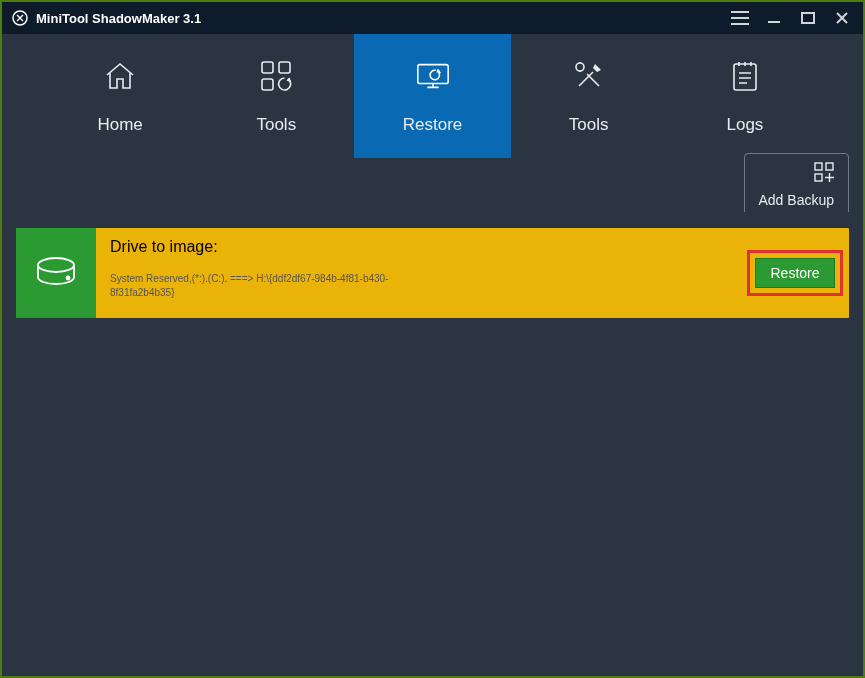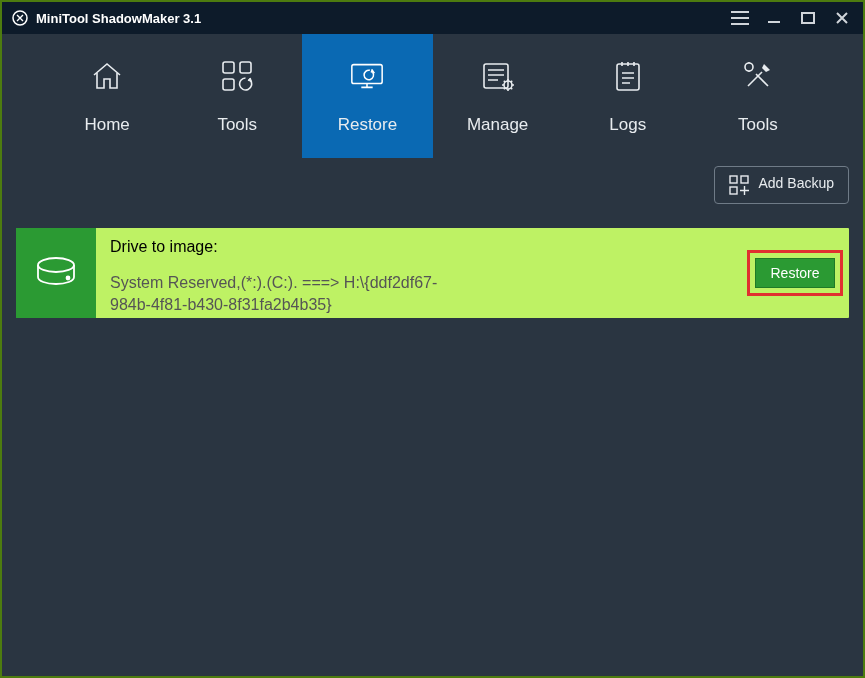--- a/index.html
+++ b/index.html
@@ -13,29 +13,29 @@
     .titlebar .ctrl { width: 34px; height: 32px; display: flex; align-items: center; justify-content: center; cursor: pointer; color: #d0d5da; }
 
     
     .nav { height: 124px; background: #2a3541; display: flex; padding: 0 40px; }
     .nav-item { flex: 1; display: flex; flex-direction: column; align-items: center; justify-content: center; color: #e8ecef; font-size: 17px; cursor: pointer; gap: 21px; }
     .nav-item.active { background: #0a69b3; }
     .nav-icon { width: 36px; height: 36px; display: flex; align-items: center; justify-content: center; }
 
     
     .toolbar { height: 54px; display: flex; align-items: center; justify-content: flex-end; padding: 0 14px; background: #2a3541; }
-    .add-backup { border: 1px solid #6f7b87; border-radius: 4px; color: #e8ecef; display: flex; align-items: flex-start; gap: 10px; padding: 8px 14px; font-size: 14px; cursor: pointer; background: transparent; }
+    .add-backup { border: 1px solid #6f7b87; border-radius: 4px; color: #e8ecef; display: flex; align-items: flex-end; gap: 10px; padding: 8px 14px; font-size: 14px; cursor: pointer; background: transparent; flex-direction: column; }
 
     
     .content { flex: 1; background: #2a3541; padding: 16px 14px; }
-    .card { display: flex; background: #bef264; height: 90px; border-radius: 1px; }
+    .card { display: flex; background: #eab308; height: 90px; border-radius: 1px; }
     .card-left { width: 80px; background: #2b9a33; display: flex; align-items: center; justify-content: center; }
     .card-body { flex: 1; padding: 10px 14px; color: #222; }
     .card-title { font-size: 16px; color: #000; margin-bottom: 8px; }
-    .card-detail { font-size: 16px; color: #555; max-width: 330px; line-height: 1.4; margin-top: 16px; }
+    .card-detail { font-size: 10px; color: #555; max-width: 330px; line-height: 1.4; margin-top: 16px; }
     .card-right { width: 100px; display: flex; align-items: center; justify-content: center; padding-right: 8px; }
     .restore-wrap { border: 3px solid #e03030; padding: 5px; }
     .restore-btn { background: #2b9a33; color: #fff; border: 1px solid #1f7a27; padding: 6px 14px; font-size: 14px; cursor: pointer; }
 
     svg { display: block; }
   </style>
 </head>
 <body>
 
 <div class="app">
@@ -102,54 +102,43 @@
         <svg width="38" height="30" viewBox="0 0 38 30" fill="none" stroke="#fff" stroke-width="1.6">
             <rect x="3" y="3" width="32" height="20" rx="2"></rect>
             <path d="M13 27h12M19 23v4"></path>
             <path d="M22 9a5 5 0 1 0 3 2"></path>
             <path d="M24 8l2 3-3-0.5" fill="#fff"></path>
           </svg>
       </span>
       <span>Restore</span>
     </div>
 
-    <div class="nav-item">
-      <span class="nav-icon">
-        <svg width="34" height="30" viewBox="0 0 34 30" fill="none" stroke="#e8ecef" stroke-width="1.6">
-            <rect x="3" y="3" width="24" height="24" rx="2"></rect>
-            <path d="M7 9h16M7 14h16M7 19h10"></path>
-            <circle cx="27" cy="24" r="4"></circle>
-            <path d="M27 20v-2M27 30v-2M31 24h2M21 24h2M29.8 21.2l1.4-1.4M22.8 28.2l1.4-1.4M29.8 26.8l1.4 1.4M22.8 19.8l1.4 1.4"></path>
-          </svg>
-      </span>
-      <span>Manage</span>
-    </div>
-
-    <div class="nav-item">
-      <span class="nav-icon">
-        <svg width="28" height="32" viewBox="0 0 28 32" fill="none" stroke="#e8ecef" stroke-width="1.6">
-            <rect x="3" y="4" width="22" height="26" rx="2"></rect>
-            <path d="M8 2v4M14 2v4M20 2v4"></path>
-            <path d="M8 13h12M8 18h12M8 23h8"></path>
-          </svg>
-      </span>
-      <span>Logs</span>
-    </div>
 
     <div class="nav-item">
       <span class="nav-icon">
         <svg width="32" height="32" viewBox="0 0 32 32" fill="none" stroke="#e8ecef" stroke-width="1.6">
             <path d="M6 26L20 12"></path>
             <path d="M22 4l6 6-4 2-4-4z" fill="#e8ecef" stroke="none"></path>
             <path d="M26 26L14 14"></path>
             <circle cx="7" cy="7" r="4"></circle>
             <path d="M7 3v-1M7 12v-1"></path>
           </svg>
       </span>
       <span>Tools</span>
+    </div>
+
+    <div class="nav-item">
+      <span class="nav-icon">
+        <svg width="28" height="32" viewBox="0 0 28 32" fill="none" stroke="#e8ecef" stroke-width="1.6">
+            <rect x="3" y="4" width="22" height="26" rx="2"></rect>
+            <path d="M8 2v4M14 2v4M20 2v4"></path>
+            <path d="M8 13h12M8 18h12M8 23h8"></path>
+          </svg>
+      </span>
+      <span>Logs</span>
     </div>
 
 
   </div>
 
   <div class="toolbar">
     <button class="add-backup">
       <span>
         <svg width="20" height="20" viewBox="0 0 20 20" fill="none" stroke="#e8ecef" stroke-width="1.4">
             <rect x="1" y="1" width="7" height="7"></rect>

